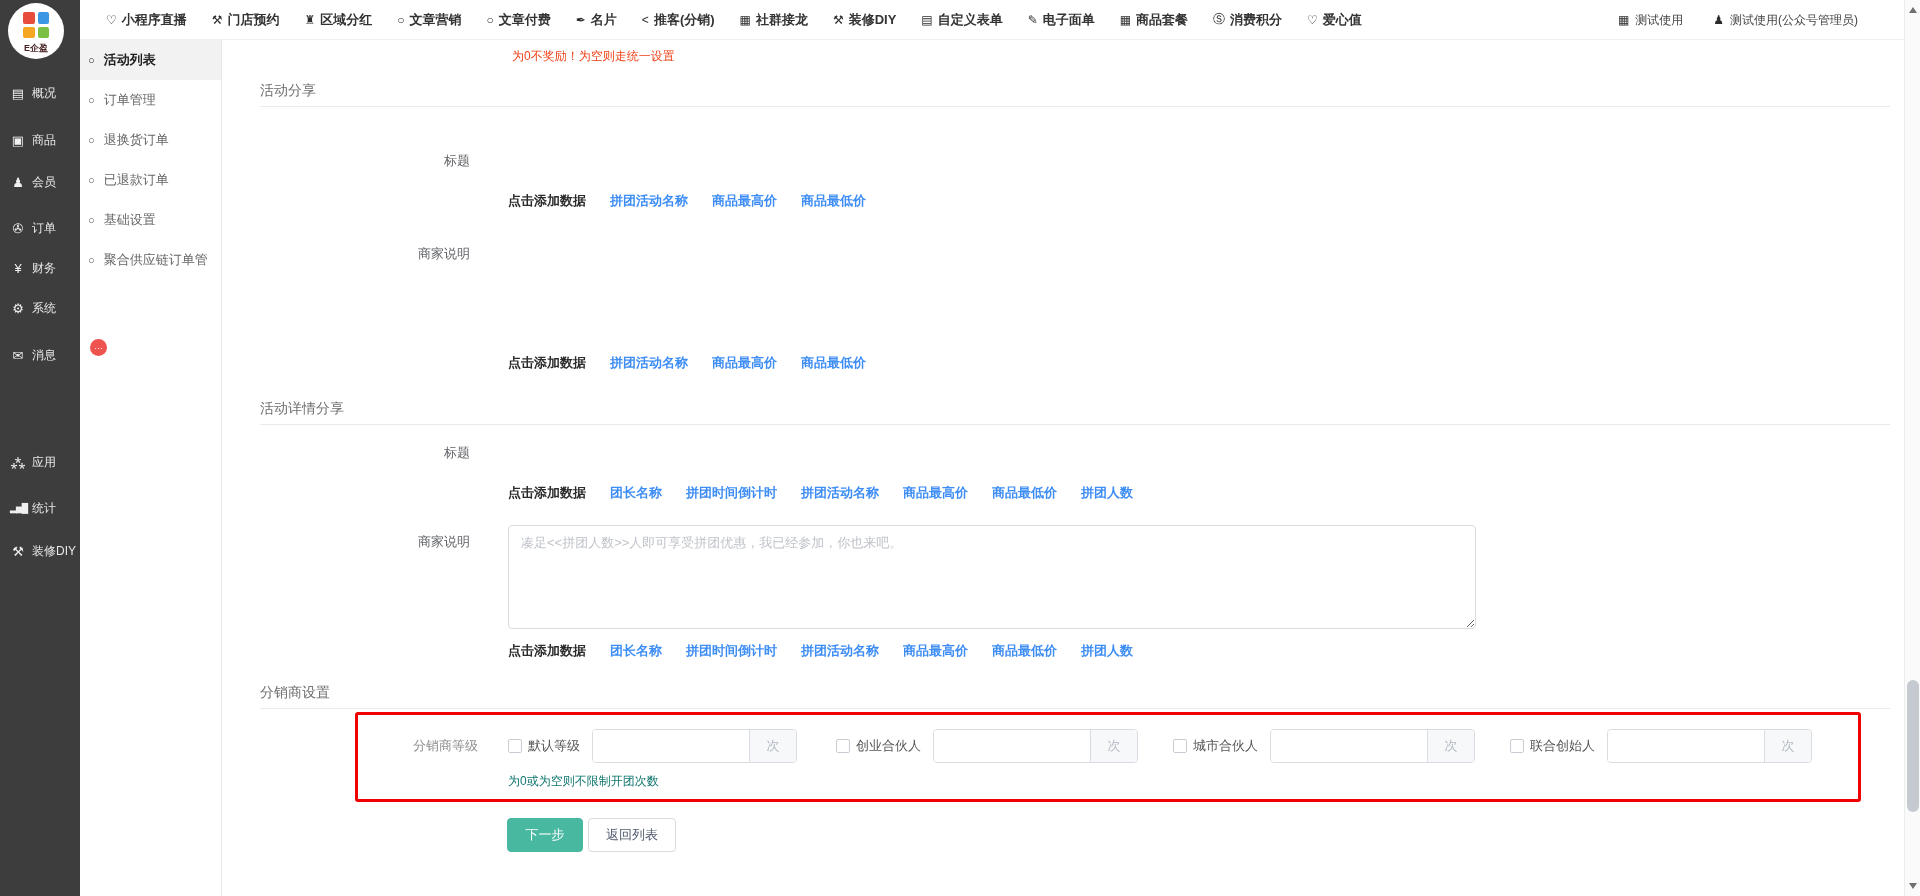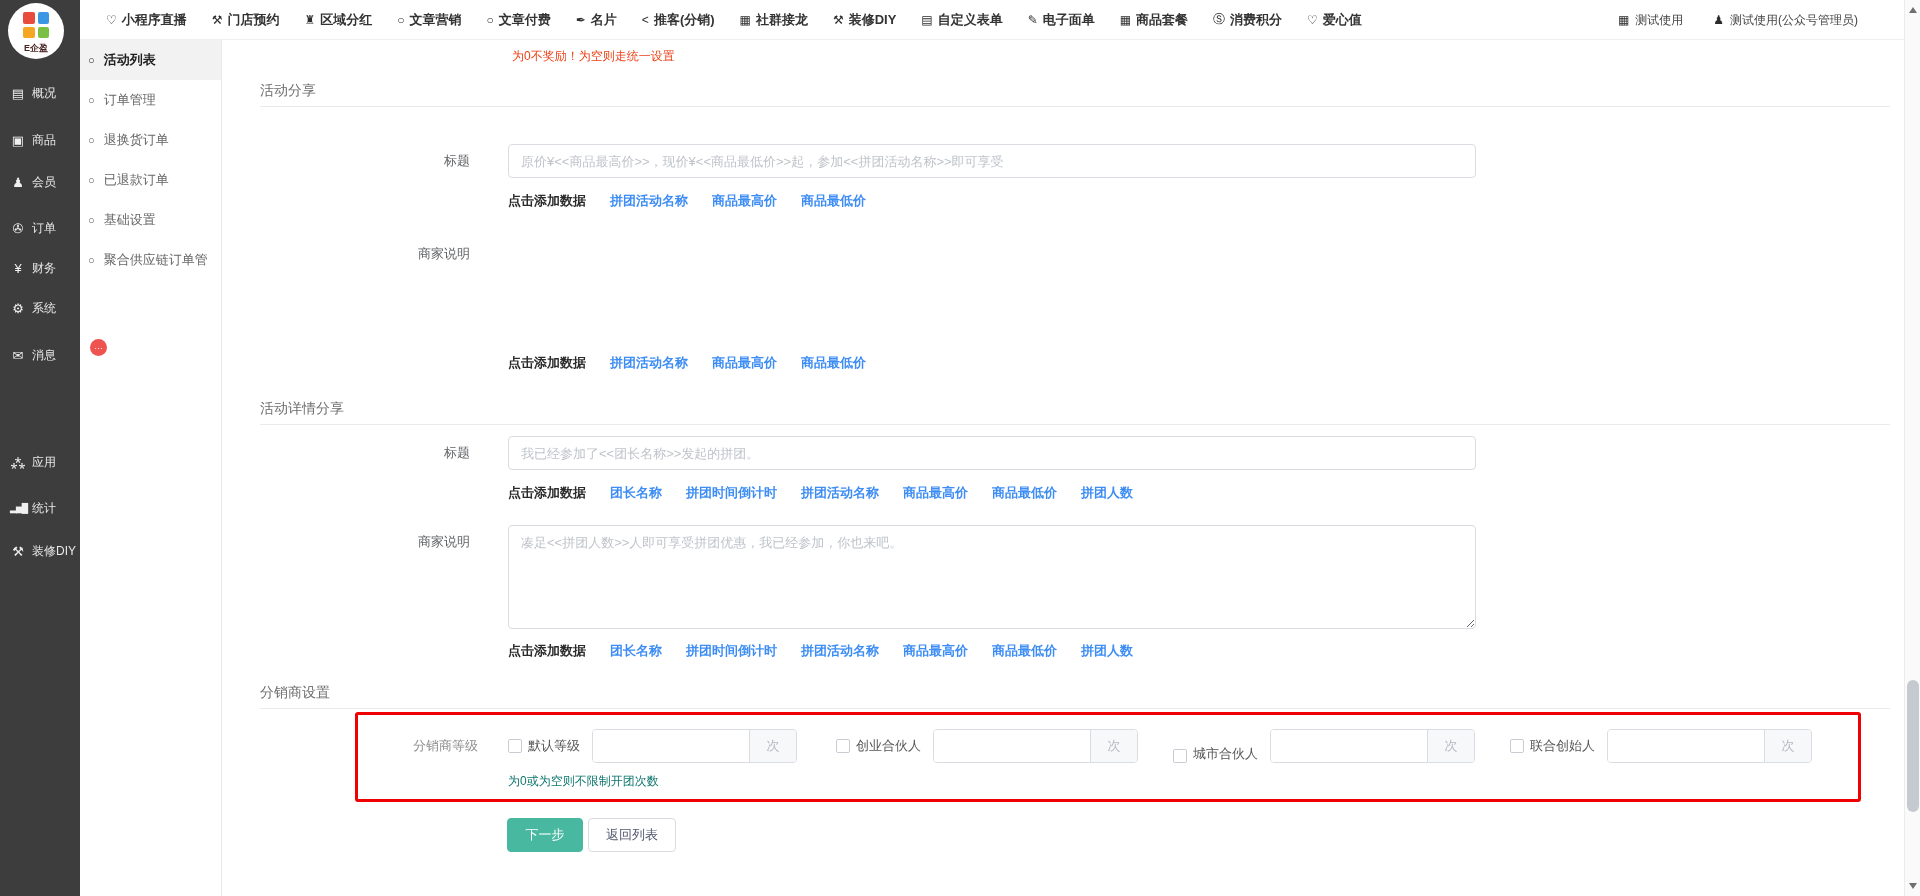--- a/index.html
+++ b/index.html
@@ -239,41 +239,39 @@
 </div>
 
 <div class="content">
 
   <div class="abs note-red" style="left:290px; top:8px;">为0不奖励！为空则走统一设置</div>
 
   <div class="abs sec-title" style="left:38px; top:42px;">活动分享</div>
   <div class="abs divider" style="left:38px; top:66px; width:1630px;"></div>
 
   <div class="abs flabel" style="left:0; top:104px;">标题</div>
-  <input class="abs tinput" style="left: 286px; top: 104px;" placeholder="原价¥&lt;&lt;商品最高价&gt;&gt;，现价¥&lt;&lt;商品最低价&gt;&gt;起，参加&lt;&lt;拼团活动名称&gt;&gt;即可享受">
   <div class="abs links-row" style="left:286px; top:152px;">
     <span class="cap">点击添加数据</span>
     <a>拼团活动名称</a>
     <a>商品最高价</a>
     <a>商品最低价</a>
   </div>
 
   <div class="abs flabel" style="left:0; top:197px;">商家说明</div>
   <div class="abs links-row" style="left:286px; top:314px;">
     <span class="cap">点击添加数据</span>
     <a>拼团活动名称</a>
     <a>商品最高价</a>
     <a>商品最低价</a>
   </div>
 
   <div class="abs sec-title" style="left:38px; top:360px;">活动详情分享</div>
   <div class="abs divider" style="left:38px; top:384px; width:1630px;"></div>
 
   <div class="abs flabel" style="left:0; top:396px;">标题</div>
-  <input class="abs tinput" style="left: 286px; top: 396px;" placeholder="我已经参加了&lt;&lt;团长名称&gt;&gt;发起的拼团。">
   <div class="abs links-row" style="left:286px; top:444px;">
     <span class="cap">点击添加数据</span>
     <a>团长名称</a>
     <a>拼团时间倒计时</a>
     <a>拼团活动名称</a>
     <a>商品最高价</a>
     <a>商品最低价</a>
     <a>拼团人数</a>
   </div>
 
@@ -304,21 +302,21 @@
         </span>
     </div>
     <div class="level-group" style="left:478px;">
       <span class="cbx"></span>
       <span class="lv-lbl">创业合伙人</span>
       <span class="igroup">
           <input value="" style="">
           <span class="iaddon">次</span>
         </span>
     </div>
-    <div class="level-group" style="left:815px;align-items:flex-end;">
+    <div class="level-group" style="left:815px;">
       <span class="cbx"></span>
       <span class="lv-lbl">城市合伙人</span>
       <span class="igroup">
           <input value="" style="">
           <span class="iaddon">次</span>
         </span>
     </div>
     <div class="level-group" style="left:1152px;">
       <span class="cbx"></span>
       <span class="lv-lbl">联合创始人</span>

